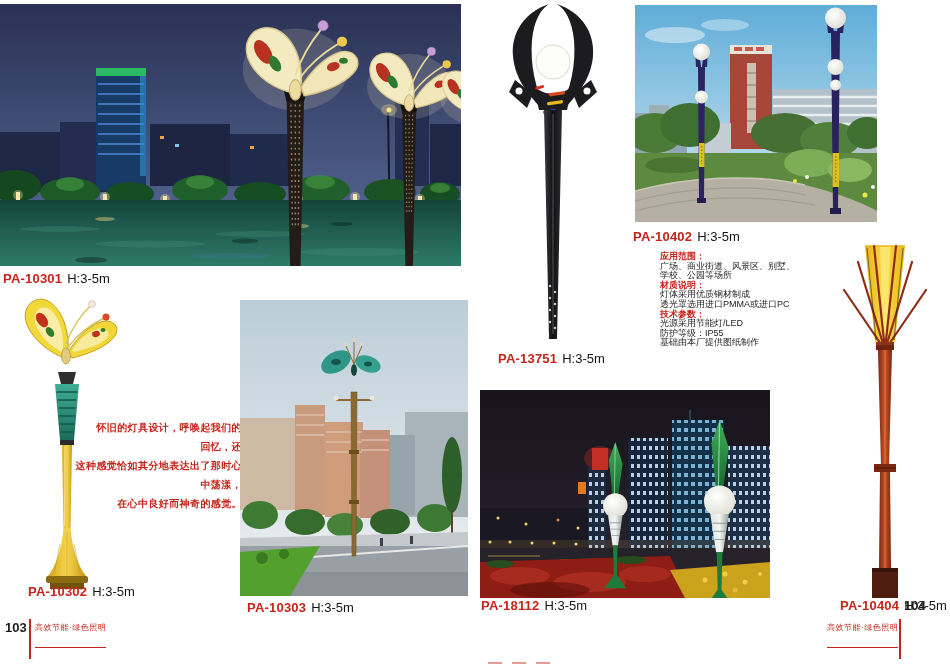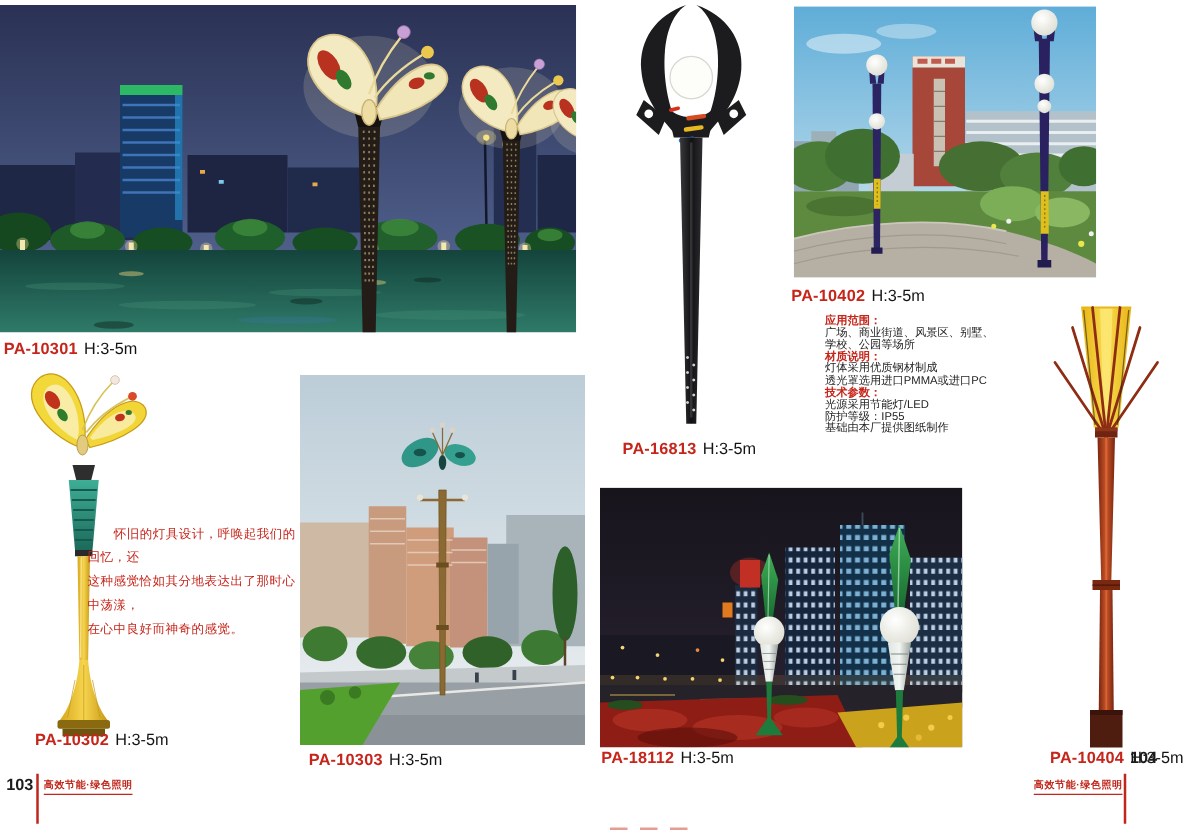--- a/index.html
+++ b/index.html
@@ -4,28 +4,28 @@
 <style>
   html,body{margin:0;padding:0;background:#ffffff;}
   .canvas{position:relative;width:950px;height:666px;background:#ffffff;overflow:hidden;
           font-family:"Liberation Sans","DejaVu Sans",sans-serif;}
   .photo{position:absolute;overflow:hidden;}
   .photo svg,.render svg{display:block;width:100%;height:100%;}
   .render{position:absolute;}
   .label{position:absolute;display:flex;gap:5px;align-items:center;white-space:nowrap;}
   .label .code{color:#c5251b;font-weight:bold;font-size:13px;letter-spacing:.2px;}
   .label .h{color:#141414;font-size:13px;}
-  .desc{position:absolute;left:70px;top:418px;width:172px;color:#c5251b;font-weight:normal;
-        font-size:10px;line-height:19px;letter-spacing:.4px;}
+  .desc{position:absolute;left:70px;top:418px;width:172px;color:#c5251b;font-weight:bold;
+        font-size:10px;line-height:19px;letter-spacing:.4px;text-align:right;}
   .desc .indent{text-indent:21px;}
   .specs{position:absolute;left:660px;top:252px;width:180px;font-size:9px;line-height:9.6px;color:#242424;}
   .specs .stitle{color:#c5251b;font-weight:bold;}
   .pagenum{position:absolute;font-size:13px;font-weight:bold;color:#1c1c1c;}
-  .slogan{position:absolute;font-size:8px;font-weight:bold;color:#c0271c;letter-spacing:.5px;
-          border-bottom:1.5px solid #c0271c;padding-bottom:2px;white-space:nowrap;}
+  .slogan{position:absolute;font-size:8px;font-weight:normal;color:#c0271c;letter-spacing:.5px;
+          border-bottom:1.5px solid #c0271c;padding-bottom:14px;white-space:nowrap;}
   .vline{position:absolute;width:1.5px;background:#c0271c;}
   .edge-marks{position:absolute;left:488px;top:662px;display:flex;gap:10px;}
   .edge-marks i{display:block;width:14px;height:2px;background:#d04a3a;opacity:.55;}
 </style>
 </head>
 <body>
 
 <div class="canvas">
 
   <svg width="0" height="0" style="position:absolute">
@@ -352,21 +352,21 @@
           <circle cx="72" cy="300" r="1.2"></circle>
         <circle cx="67" cy="306" r="1.2"></circle>
           <circle cx="72" cy="312" r="1.2"></circle>
         <circle cx="67" cy="318" r="1.2"></circle>
           <circle cx="72" cy="324" r="1.2"></circle>
       </g>
     </svg>
   </div>
 
   <div class="label" style="left:498px;top:351px">
-    <span class="code">PA-16813</span>
+    <span class="code">PA-13751</span>
     <span class="h">H:3-5m</span>
   </div>
 
   <div class="photo" style="left:635px;top:5px;width:242px;height:217px">
     <svg viewBox="0 0 242 217">
       <rect width="242" height="217" fill="url(#gSky2)"></rect>
       <ellipse cx="40" cy="30" rx="30" ry="8" fill="#ffffff" opacity="0.45"></ellipse>
       <ellipse cx="90" cy="20" rx="24" ry="6" fill="#ffffff" opacity="0.35"></ellipse>
       <rect x="0" y="108" width="52" height="40" fill="#8fa0ac" opacity="0.9"></rect>
       <rect x="14" y="100" width="20" height="48" fill="#9db0b8"></rect>

